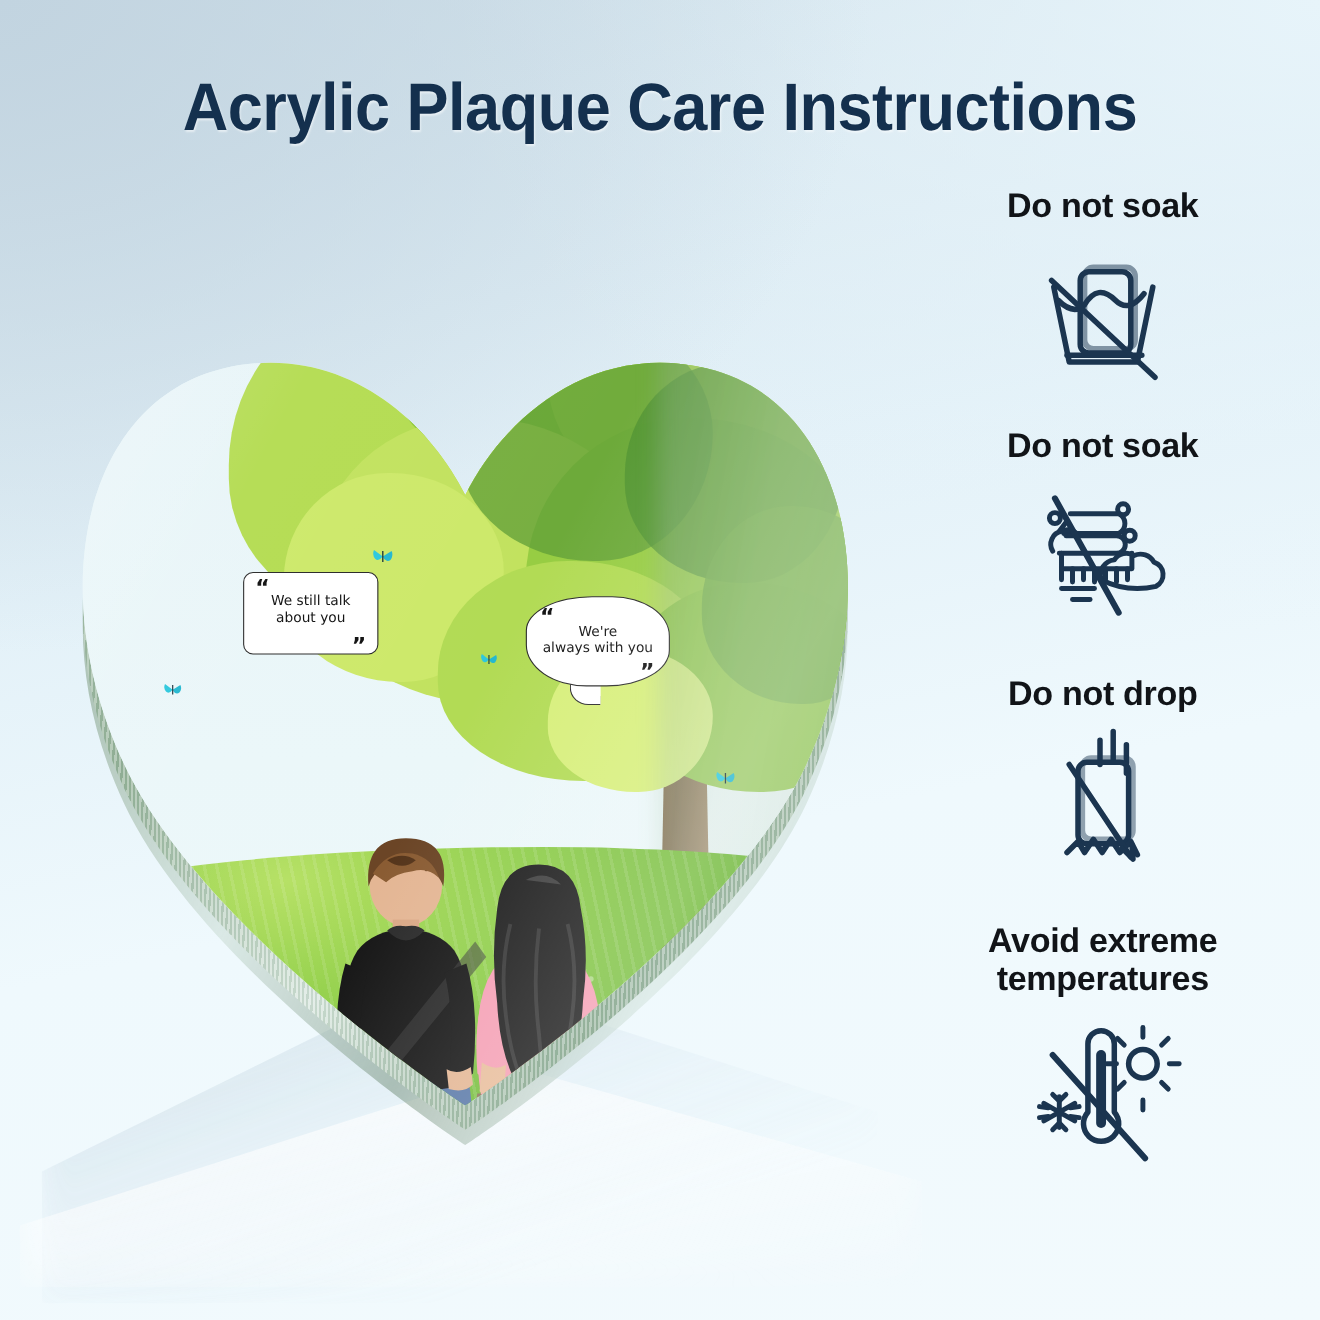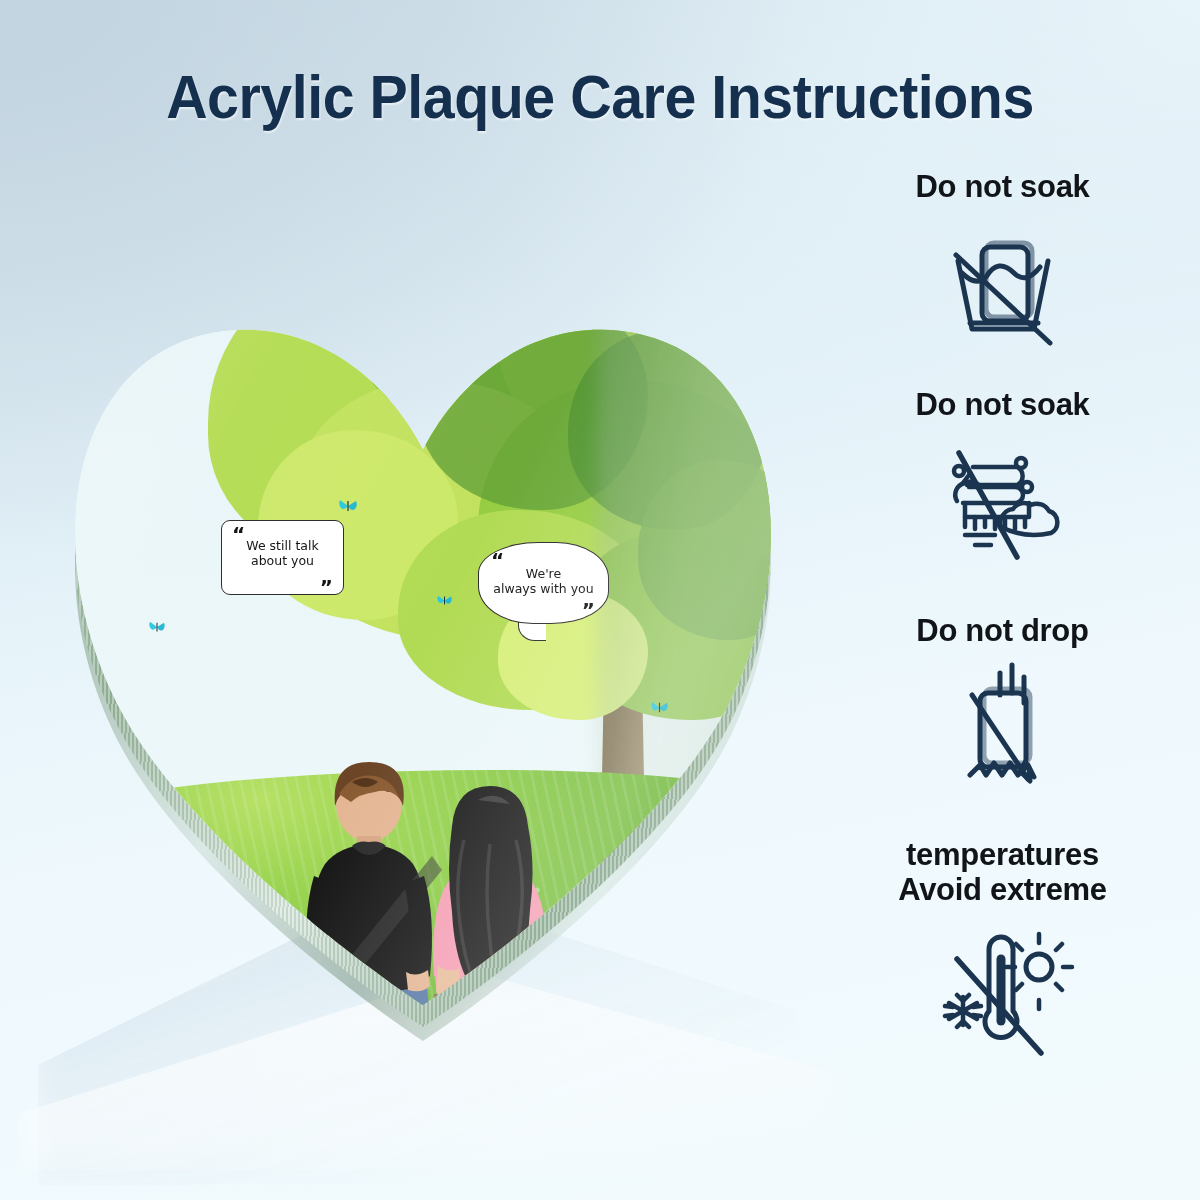--- a/index.html
+++ b/index.html
@@ -428,22 +428,22 @@
         <path d="M42 120 l10 -10 l6 10 l8 -12 l8 12 l8 -12 l8 12 l10 -10 l6 12"></path>
 
         <path d="M44 40 L100 124"></path>
         <path d="M92 116 l10 10 l-1 -13"></path>
       </svg>
     </div>
   </div>
 
   <div class="care-item" id="care-3">
     <div class="care-label">
+      <div>Avoid extreme</div>
       <div>temperatures</div>
-      <div>Avoid extreme</div>
     </div>
     <div class="care-icon">
       <svg width="160" height="150" viewBox="0 0 160 150" fill="none" stroke="#1b3550" stroke-width="5" stroke-linecap="round" stroke-linejoin="round">
 
         <path d="M66 36 a12 12 0 0 1 24 0 v62 a16 16 0 1 1 -24 0 z"></path>
         <path d="M78 46 v62" stroke-width="9"></path>
 
         <circle cx="116" cy="54" r="13"></circle>
         <path d="M116 30 v-9 M116 87 v9 M92 54 h-9 M140 54 h9 M99 37 l-6 -6 M133 71 l6 6 M133 37 l6 -6 M99 71 l-6 6" stroke-width="4.5"></path>
 

